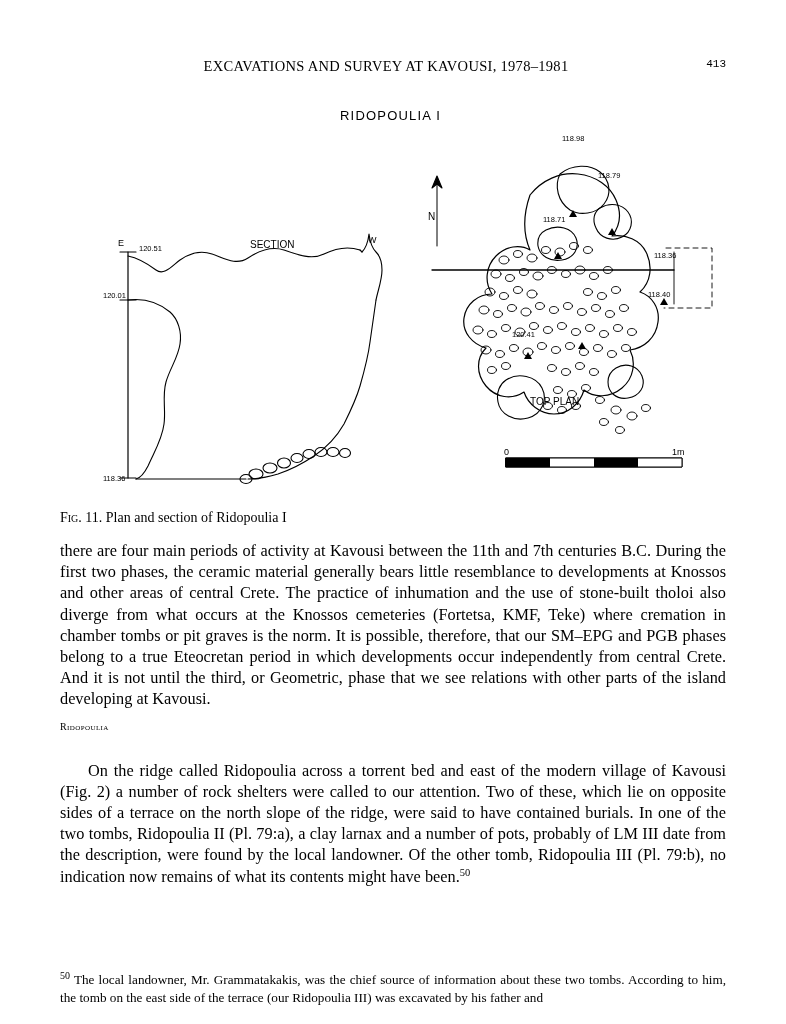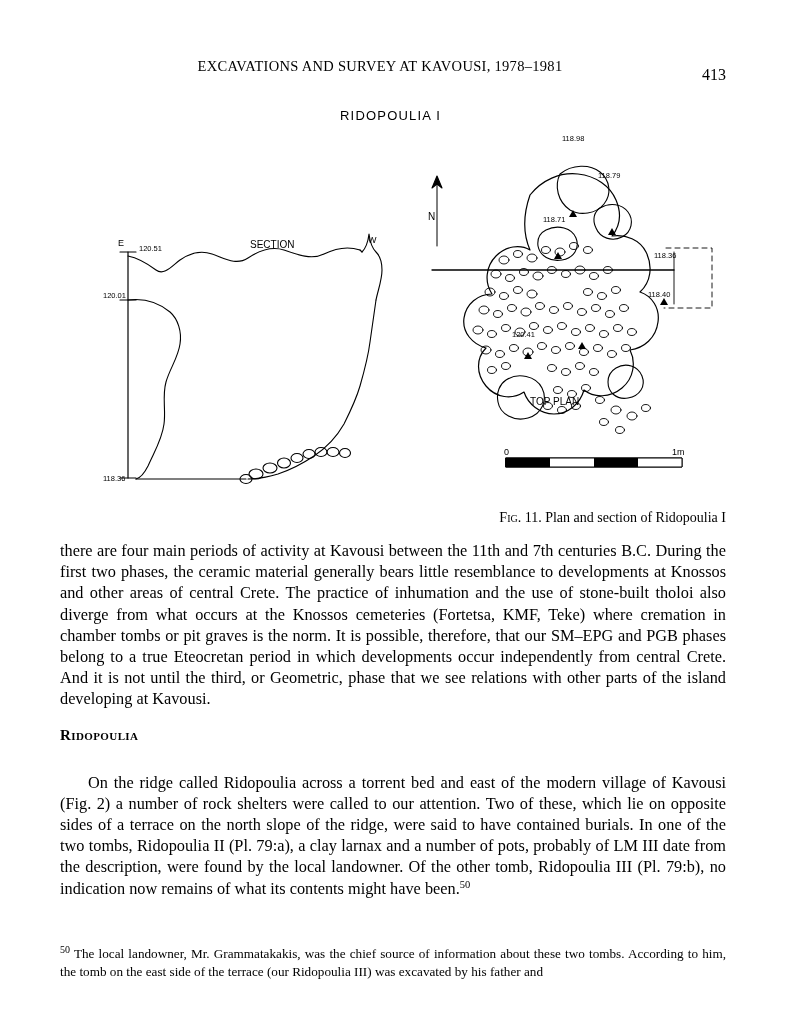--- a/index.html
+++ b/index.html
@@ -24,34 +24,35 @@
   
   .runhead {
     position: absolute;
     left: 60px;
     top: 58px;
     width: 666px;
     height: 20px;
   }
   .runhead-title {
     position: absolute;
-    left: 10px;
+    left: 16px;
     top: 0;
     width: 620px;
     text-align: center;
     font-size: 14.5px;
     letter-spacing: 0.3px;
     font-variant: small-caps;
     white-space: nowrap;
   }
   .runhead-page {
     position: absolute;
     right: 0;
-    top: 8px;
-    font-size: 16px;
+    top: 0;
+    font-size: 11px;
+    font-family: Liberation Mono, monospace;
   }
   
   .figure {
     position: absolute;
     left: 60px;
     top: 100px;
     width: 666px;
     height: 420px;
   }
   .fig-title {
@@ -72,21 +73,21 @@
     fill: #000;
   }
   .lbl-10 { font-size: 10px; }
   .lbl-8 { font-size: 7.5px; }
   .lbl-9 { font-size: 9px; }
   .caption {
     position: absolute;
     left: 60px;
     top: 510px;
     width: 666px;
-    text-align: right;
+    text-align: left;
     font-size: 14px;
   }
   .caption .sc {
     font-variant: small-caps;
   }
   
   .body {
     position: absolute;
     left: 60px;
     top: 540px;
@@ -97,33 +98,32 @@
     font-size: 16.3px;
     line-height: 21.2px;
     text-align: justify;
     text-justify: inter-word;
   }
   p.para-indent {
     text-indent: 28px;
     margin-top: 12px;
   }
   .sect-head {
-    margin-top: 17px;
-    font-size: 15px;
+    margin-top: 11px;
+    font-size: 10px;
     font-variant: small-caps;
     letter-spacing: 0.4px;
-    font-weight: bold;
   }
   .gap { height: 16px; }
   sup { font-size: 10.5px; vertical-align: super; line-height: 0; }
   
   .footnote {
     position: absolute;
     left: 60px;
-    top: 945px;
+    top: 971px;
     width: 666px;
     font-size: 13.2px;
     line-height: 17.5px;
     text-align: justify;
   }
   .footnote .fn-num { font-size: 10px; vertical-align: super; line-height: 0; }
 </style>
 </head>
 <body>
 

